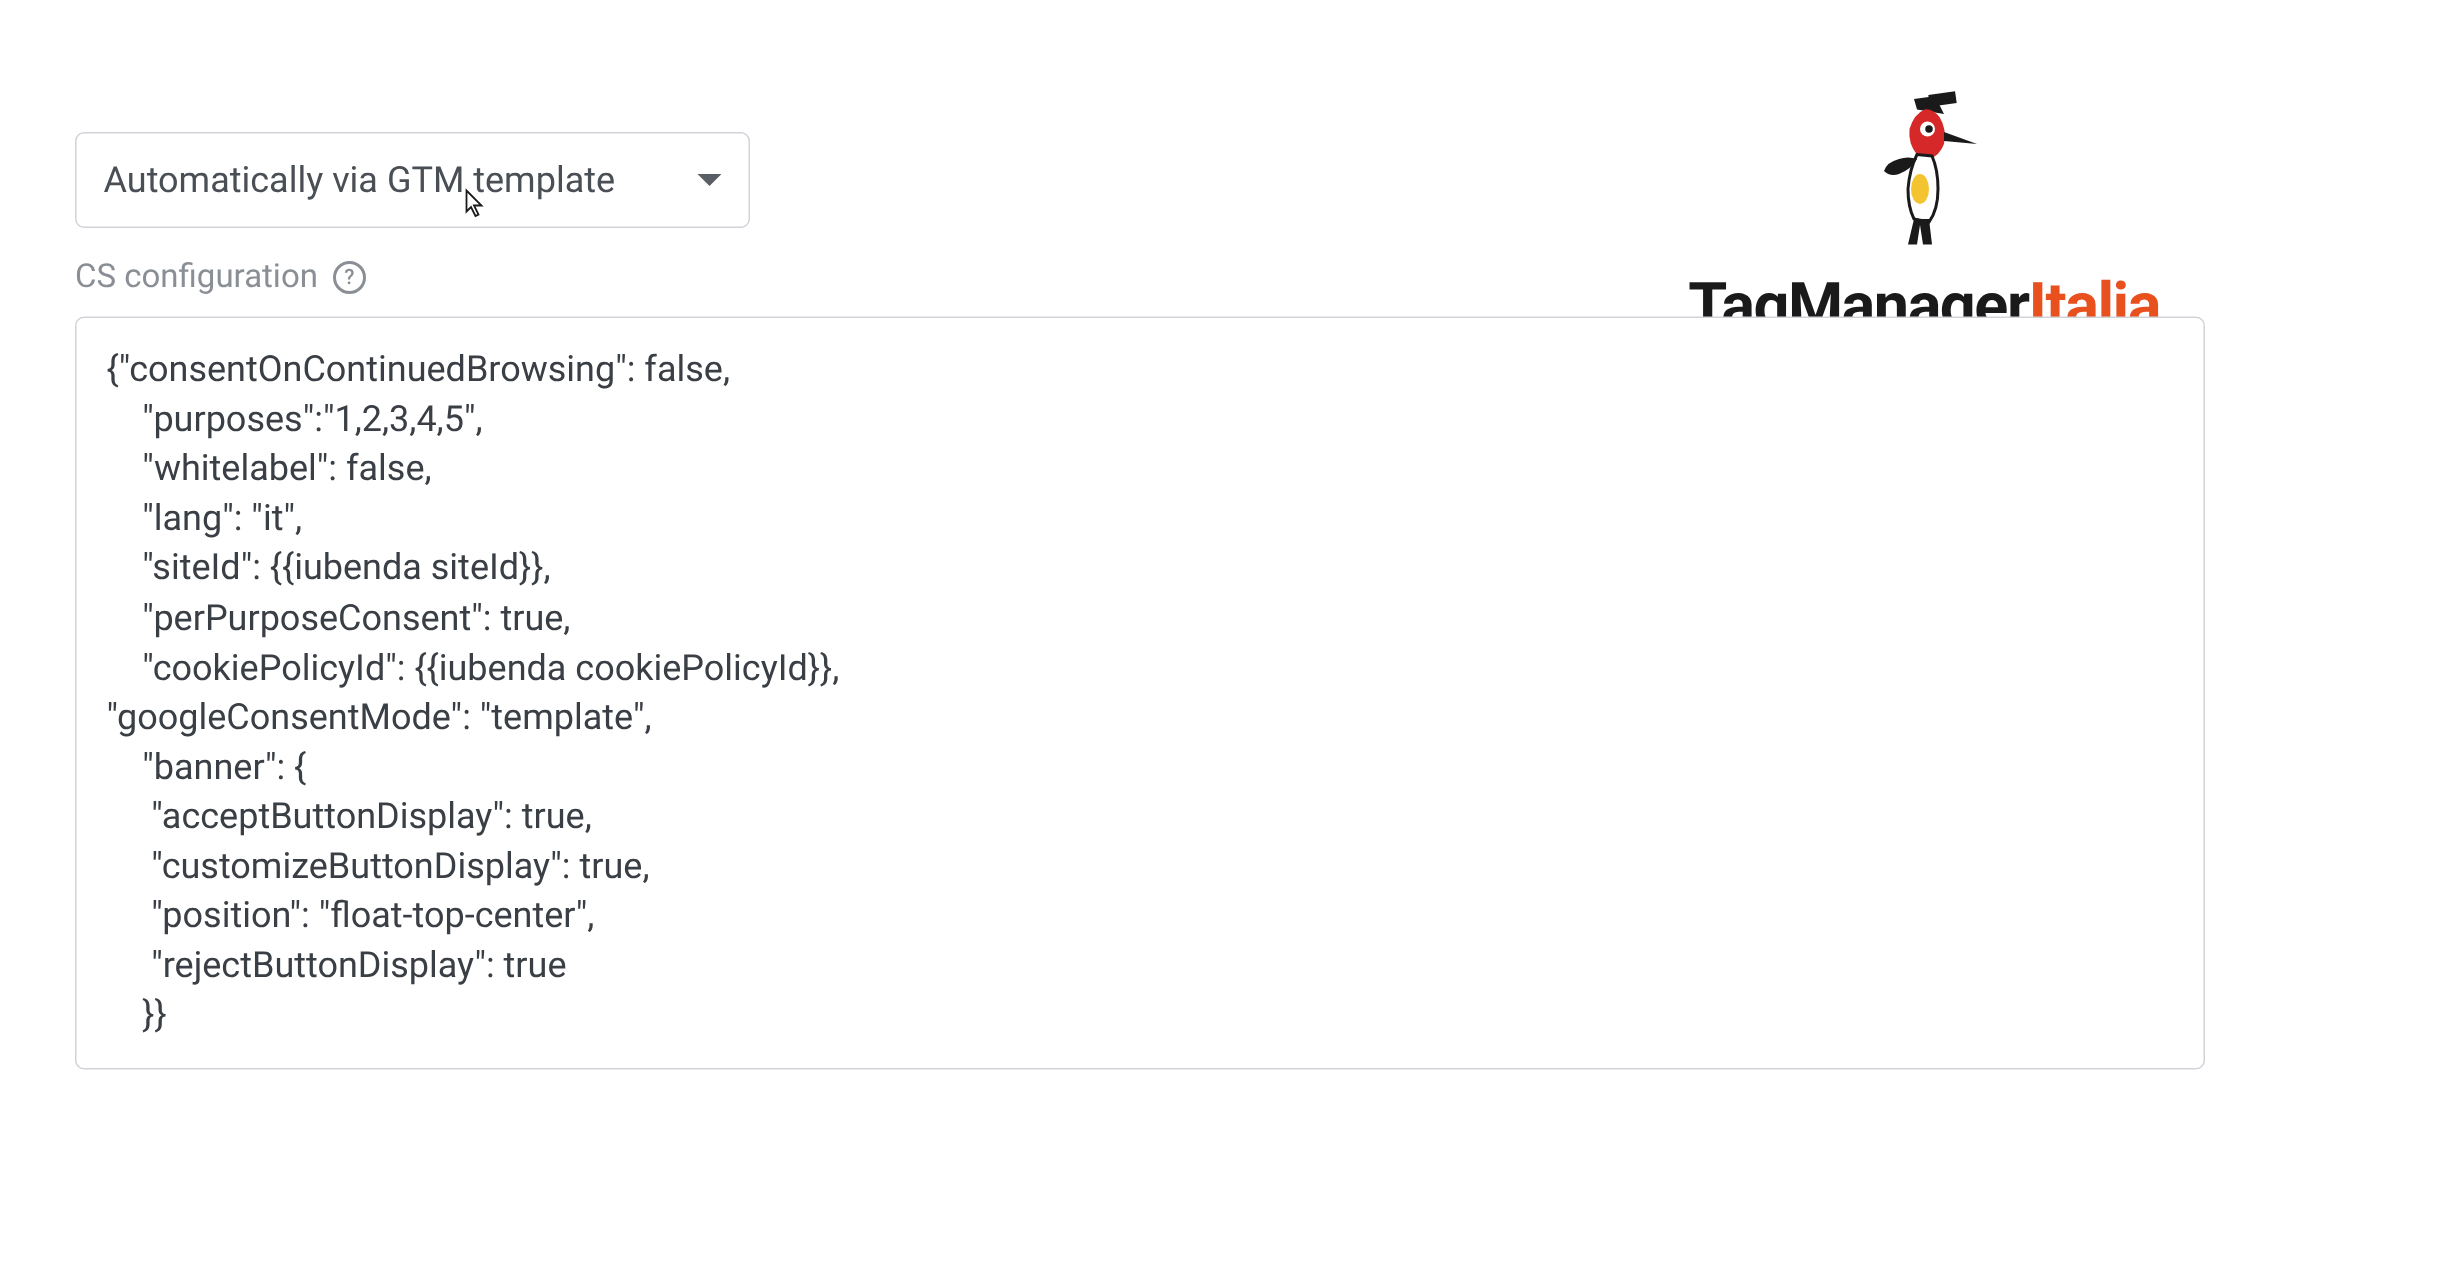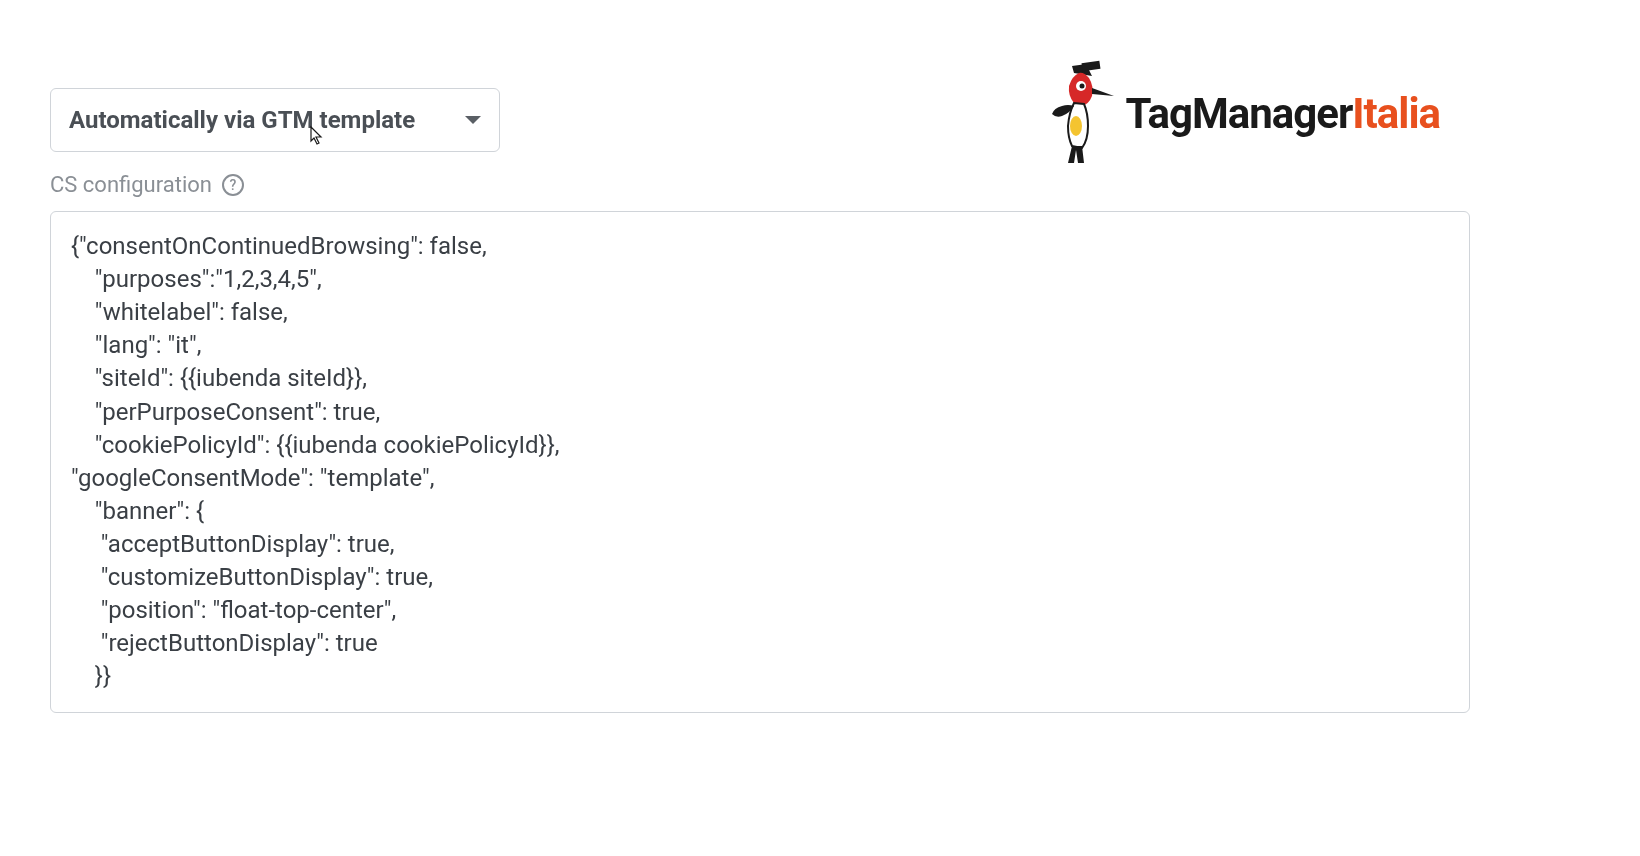--- a/index.html
+++ b/index.html
@@ -15,20 +15,21 @@
       position: relative;
       overflow: hidden;
     }
     .logo-container {
       position: absolute;
       top: 58px;
       right: 200px;
       display: flex;
       align-items: center;
       gap: 12px;
+      flex-direction: column;
     }
     .logo-bird {
       width: 70px;
       height: 110px;
     }
     .logo-text {
       font-size: 42px;
       font-weight: 700;
       letter-spacing: -1px;
     }
@@ -66,21 +67,20 @@
       justify-content: space-between;
       padding: 0 18px;
       background: #ffffff;
       cursor: pointer;
       margin-bottom: 20px;
       position: relative;
     }
     .dropdown-text {
       font-size: 24px;
       color: #4a4f55;
-      font-weight: bold;
     }
     .dropdown-arrow {
       width: 0;
       height: 0;
       border-left: 8px solid transparent;
       border-right: 8px solid transparent;
       border-top: 8px solid #5a5f65;
     }
     .cursor-pointer {
       position: absolute;

